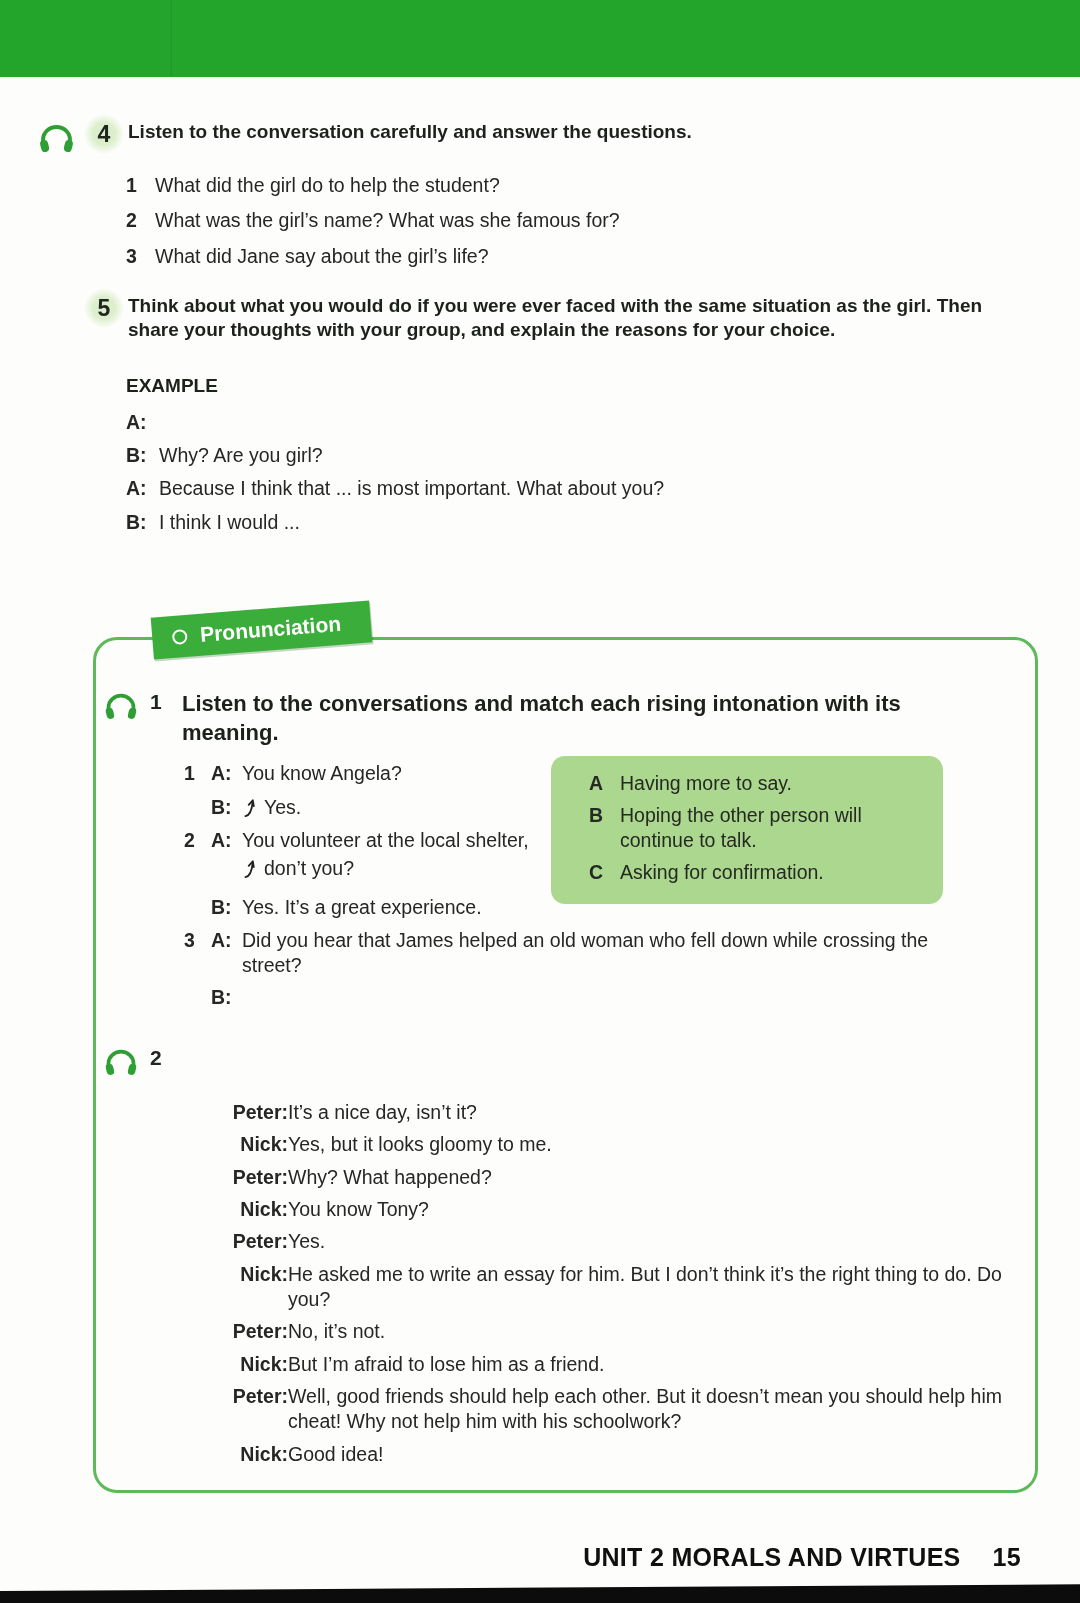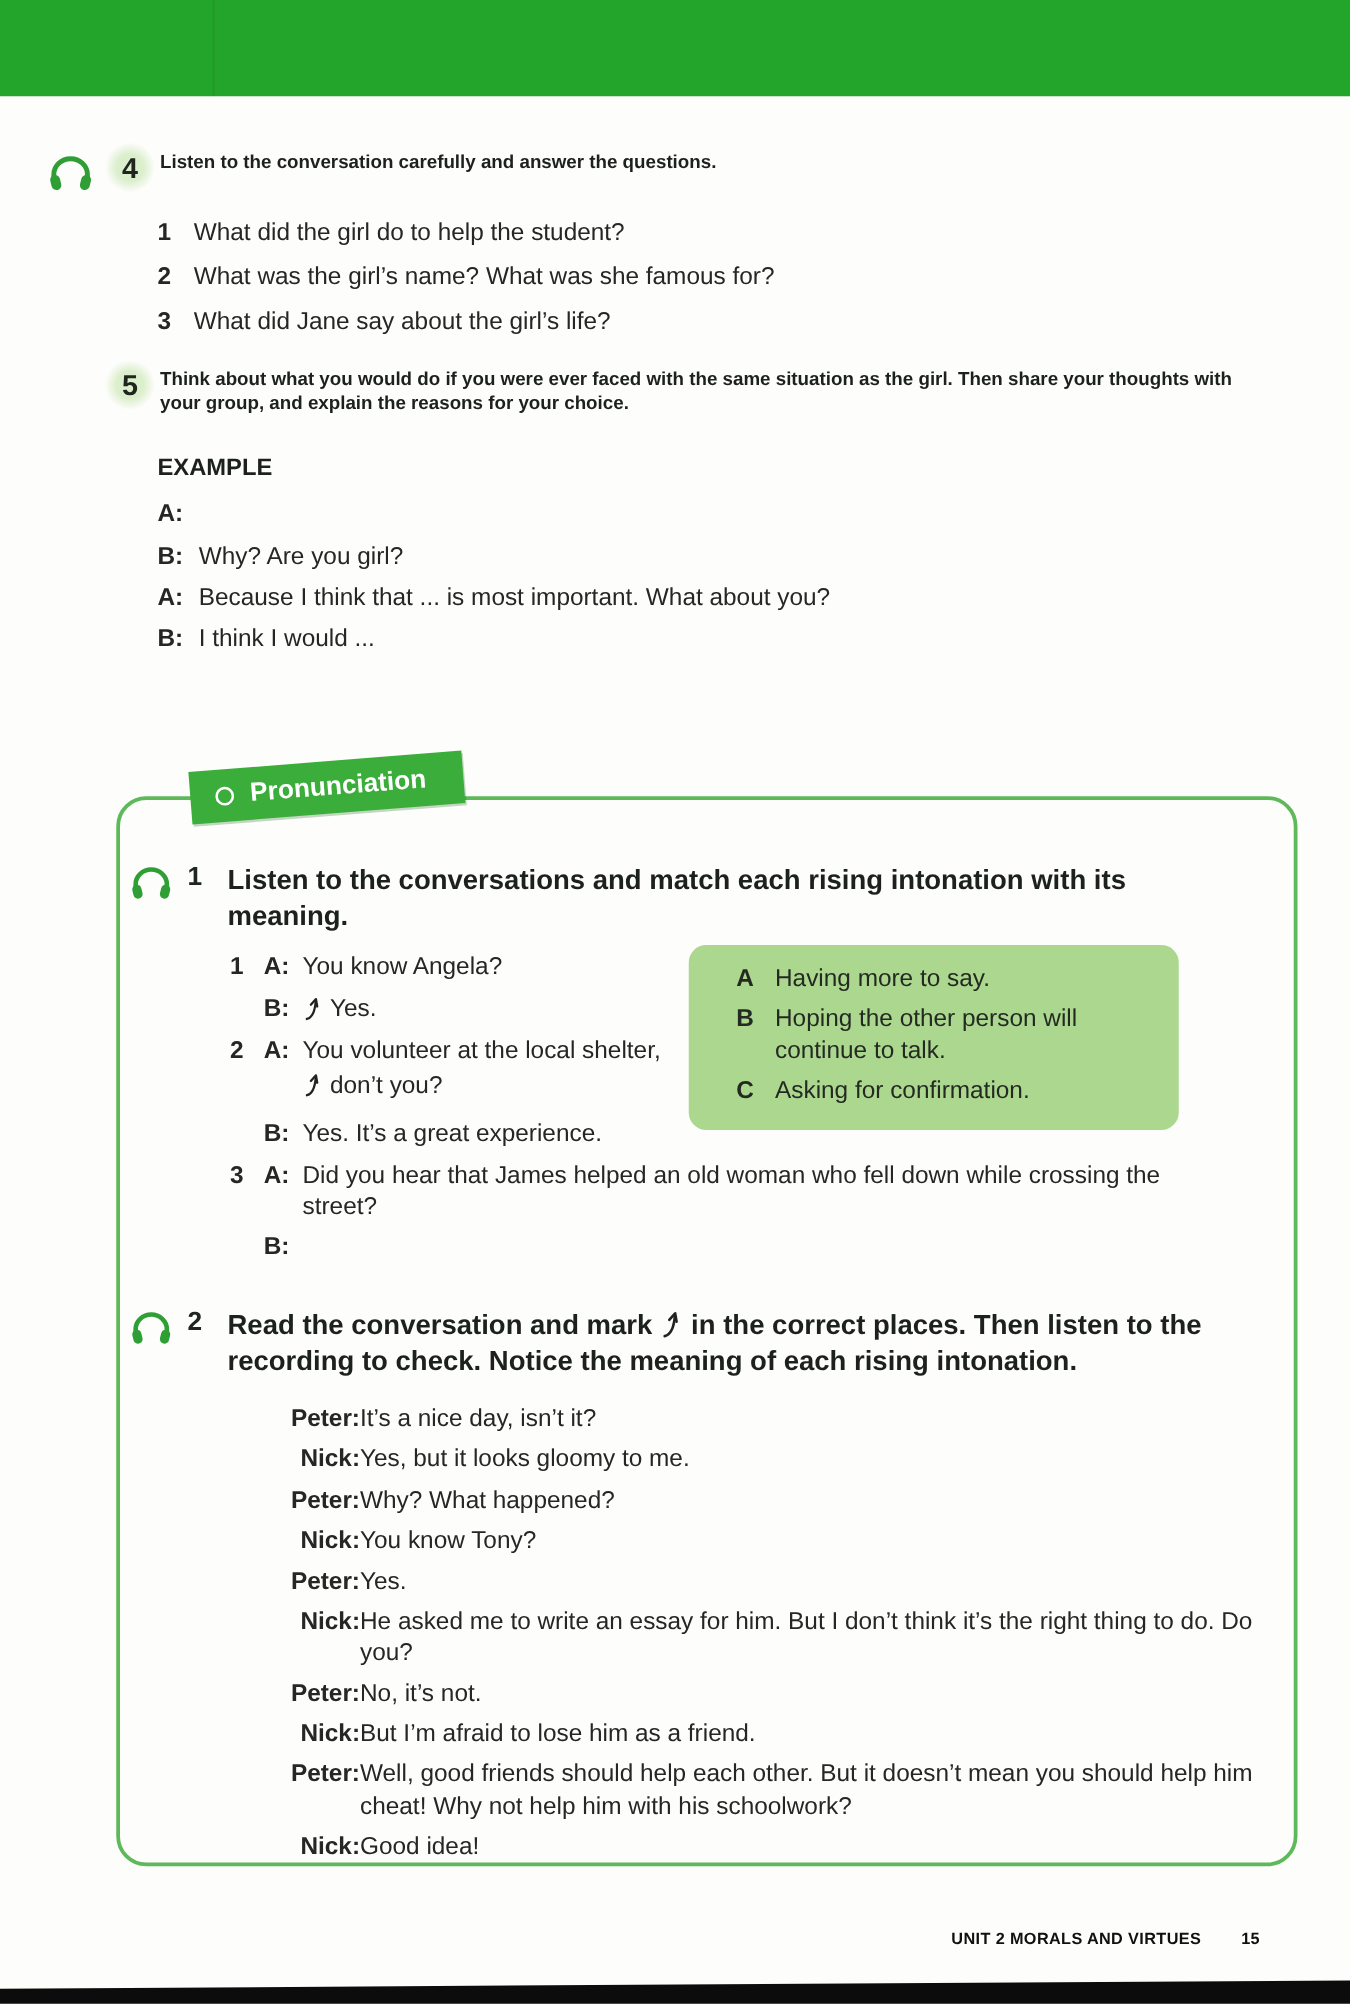--- a/index.html
+++ b/index.html
@@ -19,21 +19,21 @@
   .sec{position:absolute;left:0;width:1080px;}
   .ex-head{display:flex;align-items:flex-start;}
   .hp-wrap{flex:none;margin-left:38px;width:42px;margin-top:1px;}
   .ex-num{
     flex:none;width:40px;height:40px;margin-left:4px;margin-top:-6px;
     display:flex;align-items:center;justify-content:center;
     font-weight:bold;font-size:23px;color:#20261f;border-radius:50%;
     background:radial-gradient(closest-side,#dcefcd 55%,rgba(220,239,205,0) 100%);
   }
   .ex-num.no-icon{margin-left:84px;}
-  .ex-title{margin-left:4px;font-weight:bold;font-size:15px;line-height:1.28;width:872px;color:#1d211c;}
+  .ex-title{margin-left:4px;font-weight:bold;font-size:19px;line-height:1.28;width:872px;color:#1d211c;}
 
   .q-list{margin:16px 0 0 126px;}
   .q-row{display:flex;font-size:19.5px;line-height:1.3;margin-bottom:10px;}
   .q-num{font-weight:bold;width:29px;flex:none;}
 
   .example-label{margin:32px 0 0 126px;font-weight:bold;font-size:19px;color:#1d211c;}
   .ex-lines{margin:13px 0 0 126px;}
   .ex-line{display:flex;font-size:19.5px;line-height:1.3;margin-bottom:8px;}
   .spk{font-weight:bold;width:33px;flex:none;}
 
@@ -81,21 +81,21 @@
   .opt-text{width:262px;}
 
   .dlg{margin:20px 0 0 88px;}
   .d-row{display:flex;font-size:19.5px;line-height:1.3;margin-bottom:7px;}
   .d-spk{font-weight:bold;width:104px;flex:none;text-align:right;}
   .d-txt{max-width:725px;}
 
   
   .footer{
     position:absolute;top:1543px;left:0;width:1008px;text-align:right;
-    font-weight:bold;font-size:13px;color:#101010;letter-spacing:.3px;
+    font-weight:bold;font-size:25px;color:#101010;letter-spacing:.3px;padding-left:13px;
   }
   .page-num{display:inline-block;margin-left:32px;}
   .bottom-bar{
     position:absolute;top:1591px;left:-8px;width:1102px;height:22px;
     background:#0c0c0c;transform:rotate(-0.35deg);transform-origin:left top;
   }
 </style>
 </head>
 <body>
 
@@ -244,24 +244,20 @@
 
     <div class="p-head second">
       <span class="p-hp">
         <svg viewBox="0 0 24 21" width="34" height="30">
           <path d="M3.2 15.2 V12.1 A8.8 8.2 0 0 1 20.8 12.1 V15.2" fill="none" stroke="#2f9f35" stroke-width="2.6" stroke-linecap="round"></path>
           <rect x="1.6" y="12.4" width="5.2" height="8" rx="2.6" fill="#2f9f35" transform="rotate(-14 4.2 16.4)"></rect>
           <rect x="17.2" y="12.4" width="5.2" height="8" rx="2.6" fill="#2f9f35" transform="rotate(14 19.8 16.4)"></rect>
         </svg>
       </span>
       <span class="p-num">2</span>
-      <span class="p-title"><span>Read the conversation and mark</span><svg class="title-mark" viewBox="0 0 14 22" width="15" height="23">
-            <path d="M1.5 20 C6 19 8.6 13 9.3 4.5" fill="none" stroke="#222" stroke-width="2" stroke-linecap="round"></path>
-            <path d="M5 7.5 L9.5 2.5 L10.6 9" fill="none" stroke="#222" stroke-width="2" stroke-linejoin="round" stroke-linecap="round"></path>
-          </svg><span>in the correct places. Then listen to the recording to check. Notice the meaning of each rising intonation.</span></span>
     </div>
 
     <div class="dlg">
       <div class="d-row">
         <span class="d-spk">Peter:</span>
         <span class="d-txt">It’s a nice day, isn’t it?</span>
       </div>
       <div class="d-row">
         <span class="d-spk">Nick:</span>
         <span class="d-txt">Yes, but it looks gloomy to me.</span>

